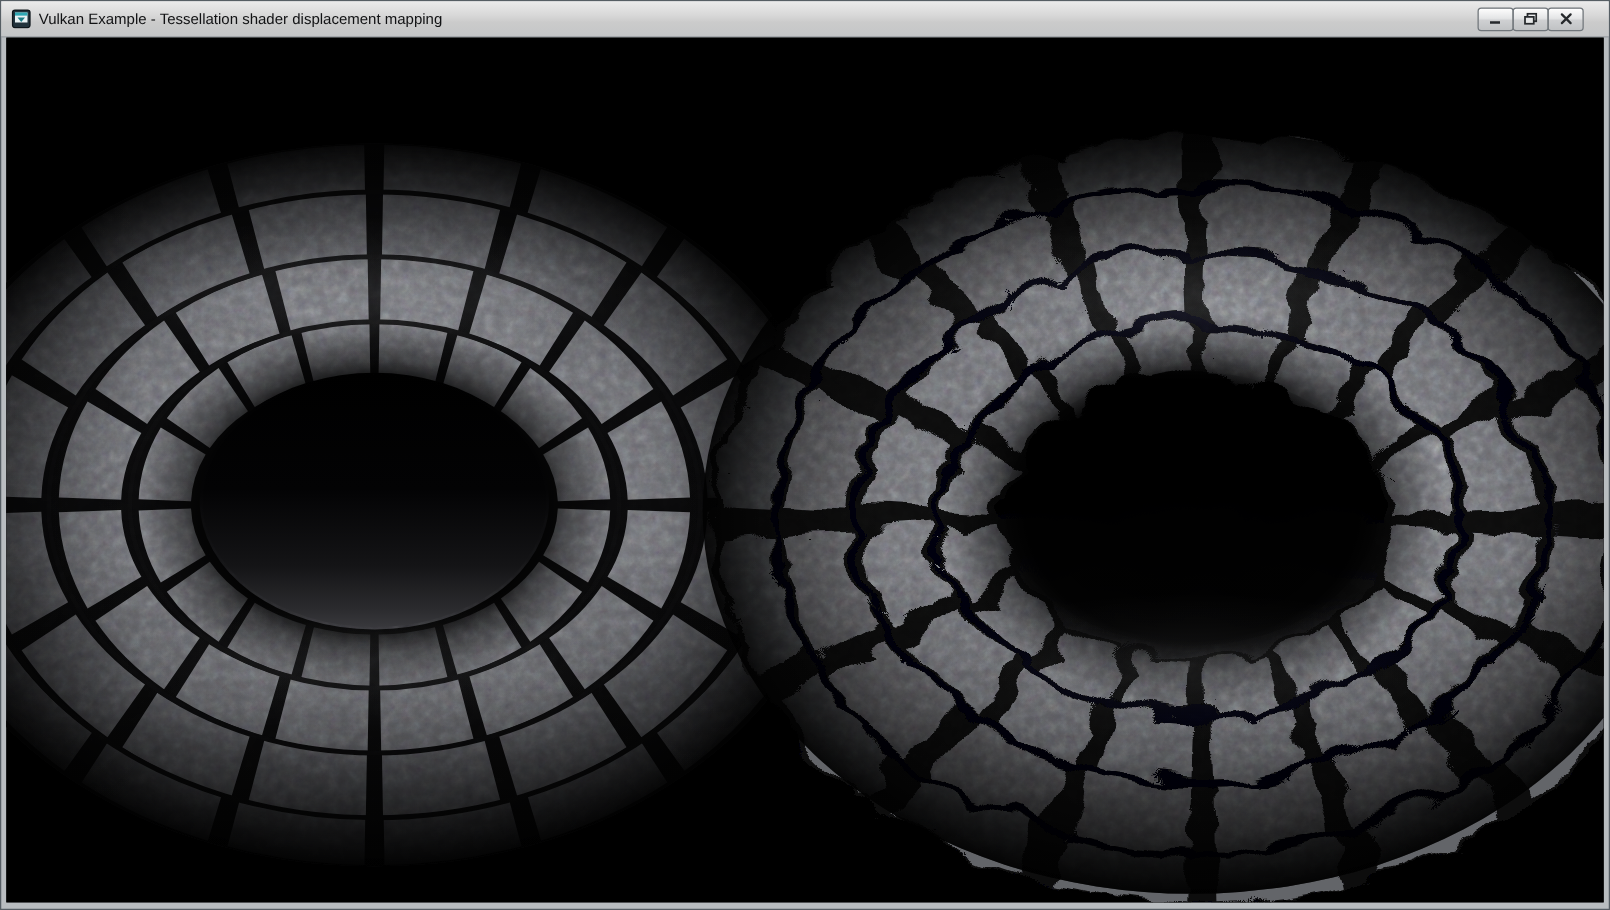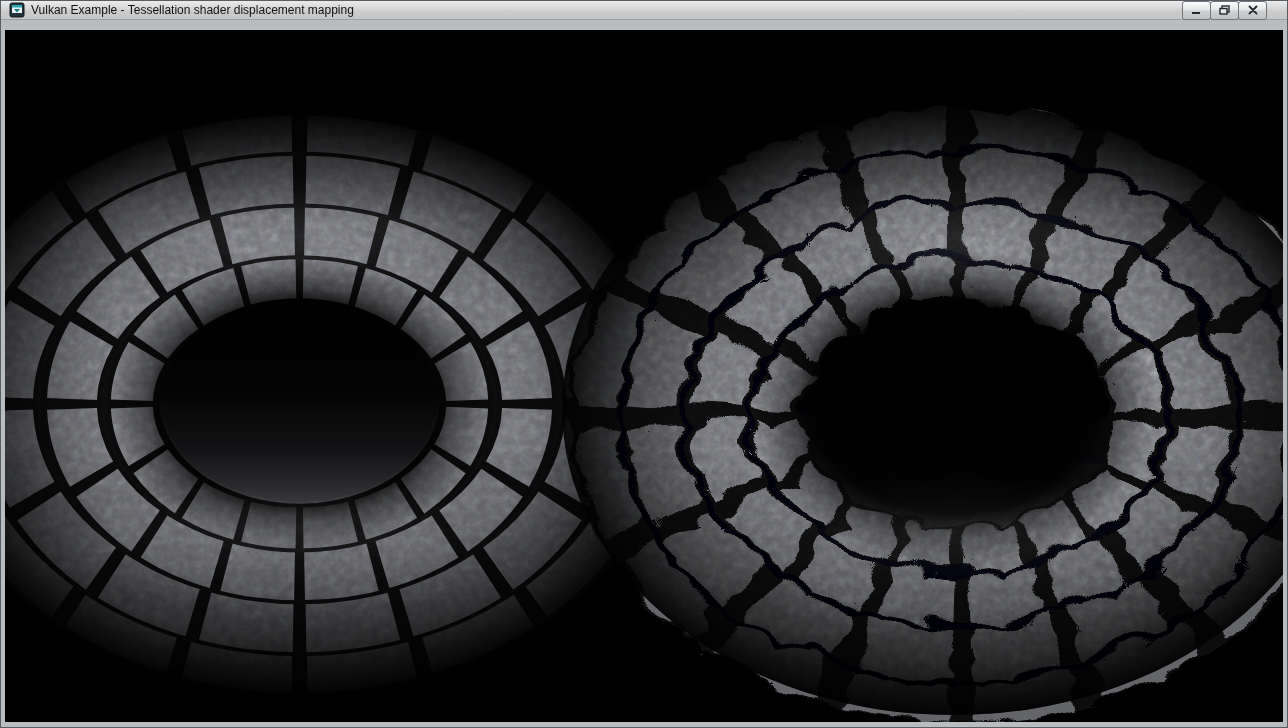--- a/index.html
+++ b/index.html
@@ -14,21 +14,21 @@
   .window {
     position: absolute;
     inset: 0;
     background: #b9bdc0;
     border: 1px solid #565e64;
     box-sizing: border-box;
   }
   .titlebar {
     position: absolute;
     top: 0; left: 0; right: 0;
-    height: 19px;
+    height: 29px;
     background: linear-gradient(#ebebeb 0%, #d8d8d8 40%, #cbcbcb 60%, #c4c6c7 100%);
     border-bottom: 1px solid #9aa0a4;
     display: flex;
     align-items: center;
     box-sizing: border-box;
     padding: 0 6px;
   }
   .app-icon {
     width: 16px;
     height: 16px;

